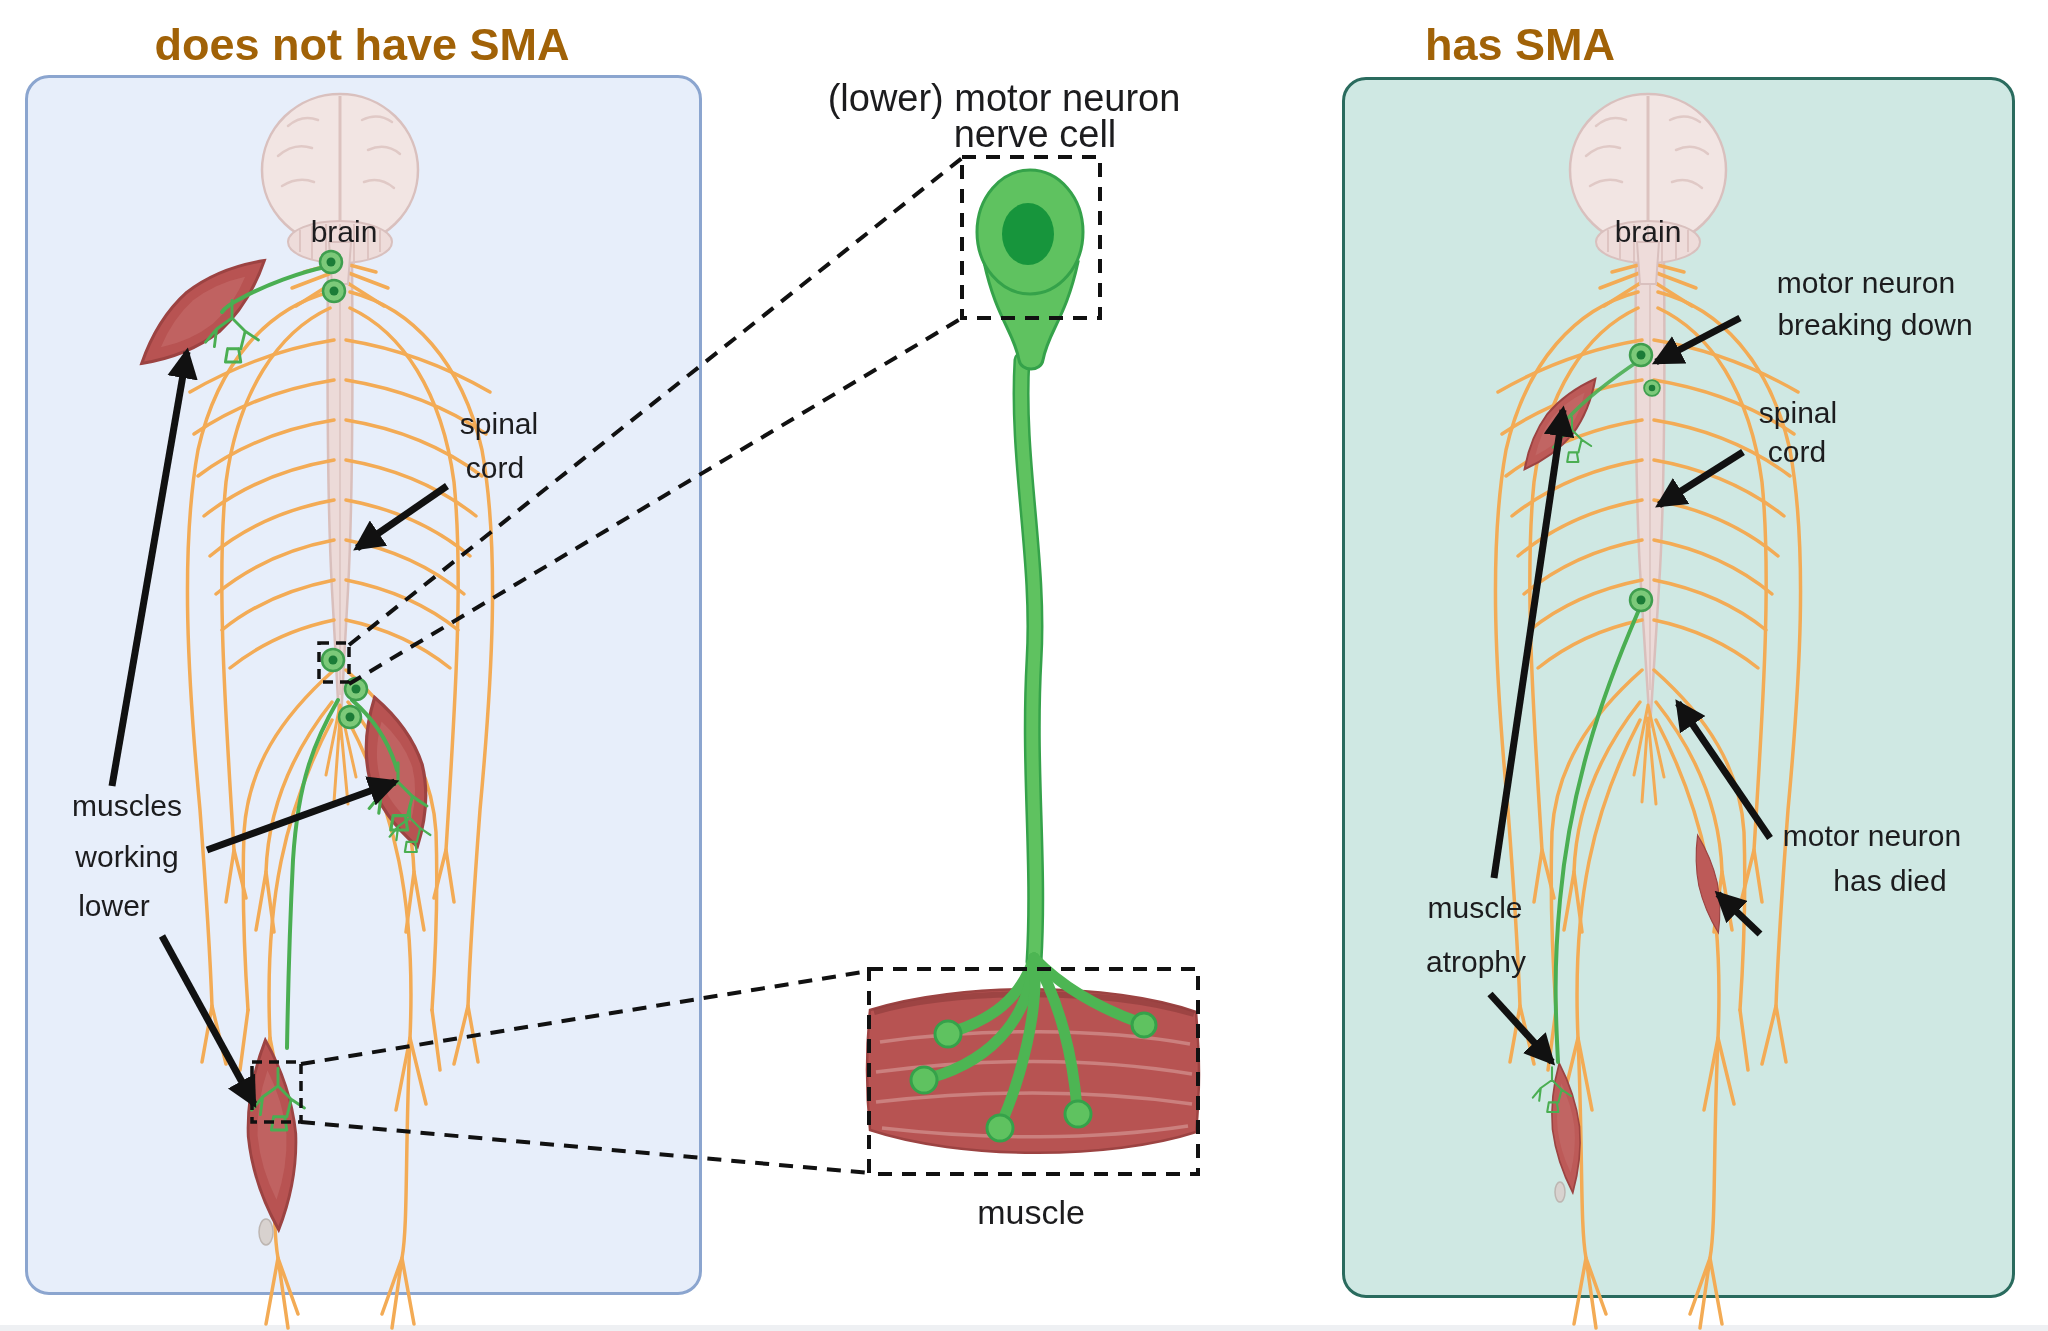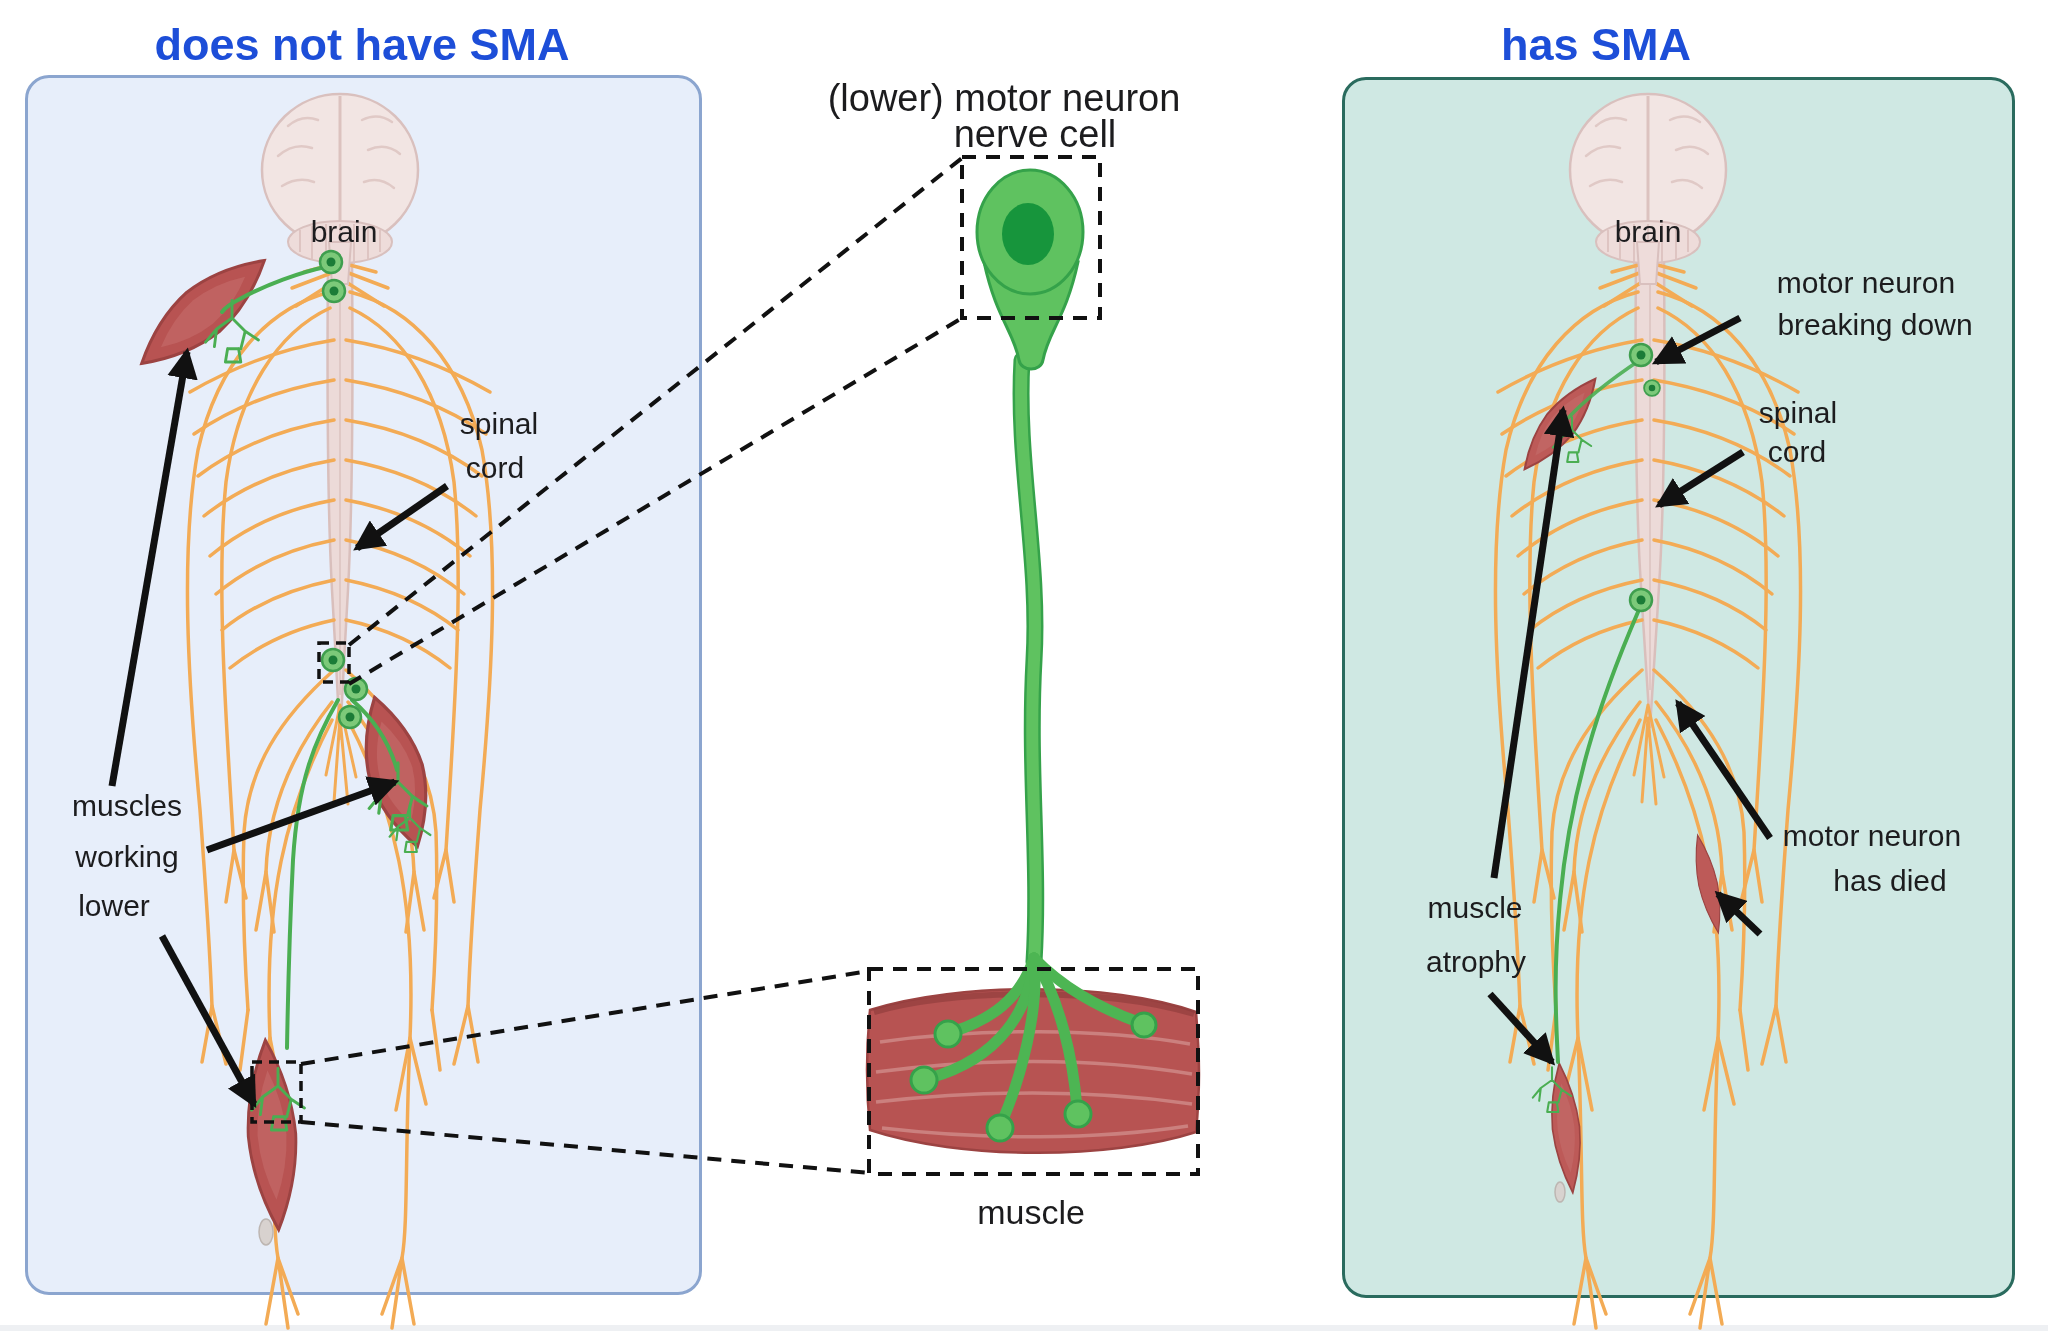--- a/index.html
+++ b/index.html
@@ -11,21 +11,21 @@
   }
   .panel{position:absolute;border-radius:24px;border:3px solid;box-sizing:border-box;}
   #left-panel{left:25px;top:75px;width:677px;height:1220px;background:#e7eefa;border-color:#8ba5cf;}
   #right-panel{left:1342px;top:77px;width:673px;height:1221px;background:#cfe8e3;border-color:#2a6b5e;}
   #artwork{position:absolute;left:0;top:0;z-index:2;}
   .lbl{
     position:absolute;z-index:3;transform:translate(-50%,-50%);
     white-space:nowrap;font-size:30px;line-height:1;color:#1c1c1e;
     letter-spacing:0px;
   }
-  .title{font-size:45px;font-weight:bold;color:#1d4ed8;}
+  .title{font-size:45px;font-weight:bold;color:#a16207;}
   .inset-title{font-size:38px;}
   .small{font-size:34px;}
   #bottom-strip{position:absolute;left:0;bottom:0;width:2048px;height:6px;background:#eef0f3;z-index:1;}
 </style>
 </head>
 <body>
 
 <div id="left-panel" class="panel"></div>
 <div id="right-panel" class="panel"></div>
 <div id="bottom-strip"></div>
@@ -211,21 +211,21 @@
 <div class="lbl" style="left:499px;top:424px;">spinal</div>
 <div class="lbl" style="left:495px;top:468px;">cord</div>
 <div class="lbl" style="left:127px;top:806px;">muscles</div>
 <div class="lbl" style="left:127px;top:857px;">working</div>
 <div class="lbl" style="left:114px;top:906px;">lower</div>
 
 <div class="lbl inset-title" style="left:1004px;top:88px;margin-top:10px;">(lower) motor neuron</div>
 <div class="lbl inset-title" style="left:1035px;top:134px;">nerve cell</div>
 <div class="lbl small" style="left:1031px;top:1212px;">muscle</div>
 
-<div class="lbl title" style="left:1596px;top:44px;">has SMA</div>
+<div class="lbl title" style="left:1520px;top:44px;">has SMA</div>
 <div class="lbl" style="left:1648px;top:232px;">brain</div>
 <div class="lbl" style="left:1866px;top:283px;">motor neuron</div>
 <div class="lbl" style="left:1867px;top:325px;margin-left:8px;">breaking down</div>
 <div class="lbl" style="left:1798px;top:413px;">spinal</div>
 <div class="lbl" style="left:1797px;top:452px;">cord</div>
 <div class="lbl" style="left:1872px;top:836px;">motor neuron</div>
 <div class="lbl" style="left:1874px;top:881px;margin-left:16px;">has died</div>
 <div class="lbl" style="left:1475px;top:908px;">muscle</div>
 <div class="lbl" style="left:1476px;top:962px;">atrophy</div>
 

